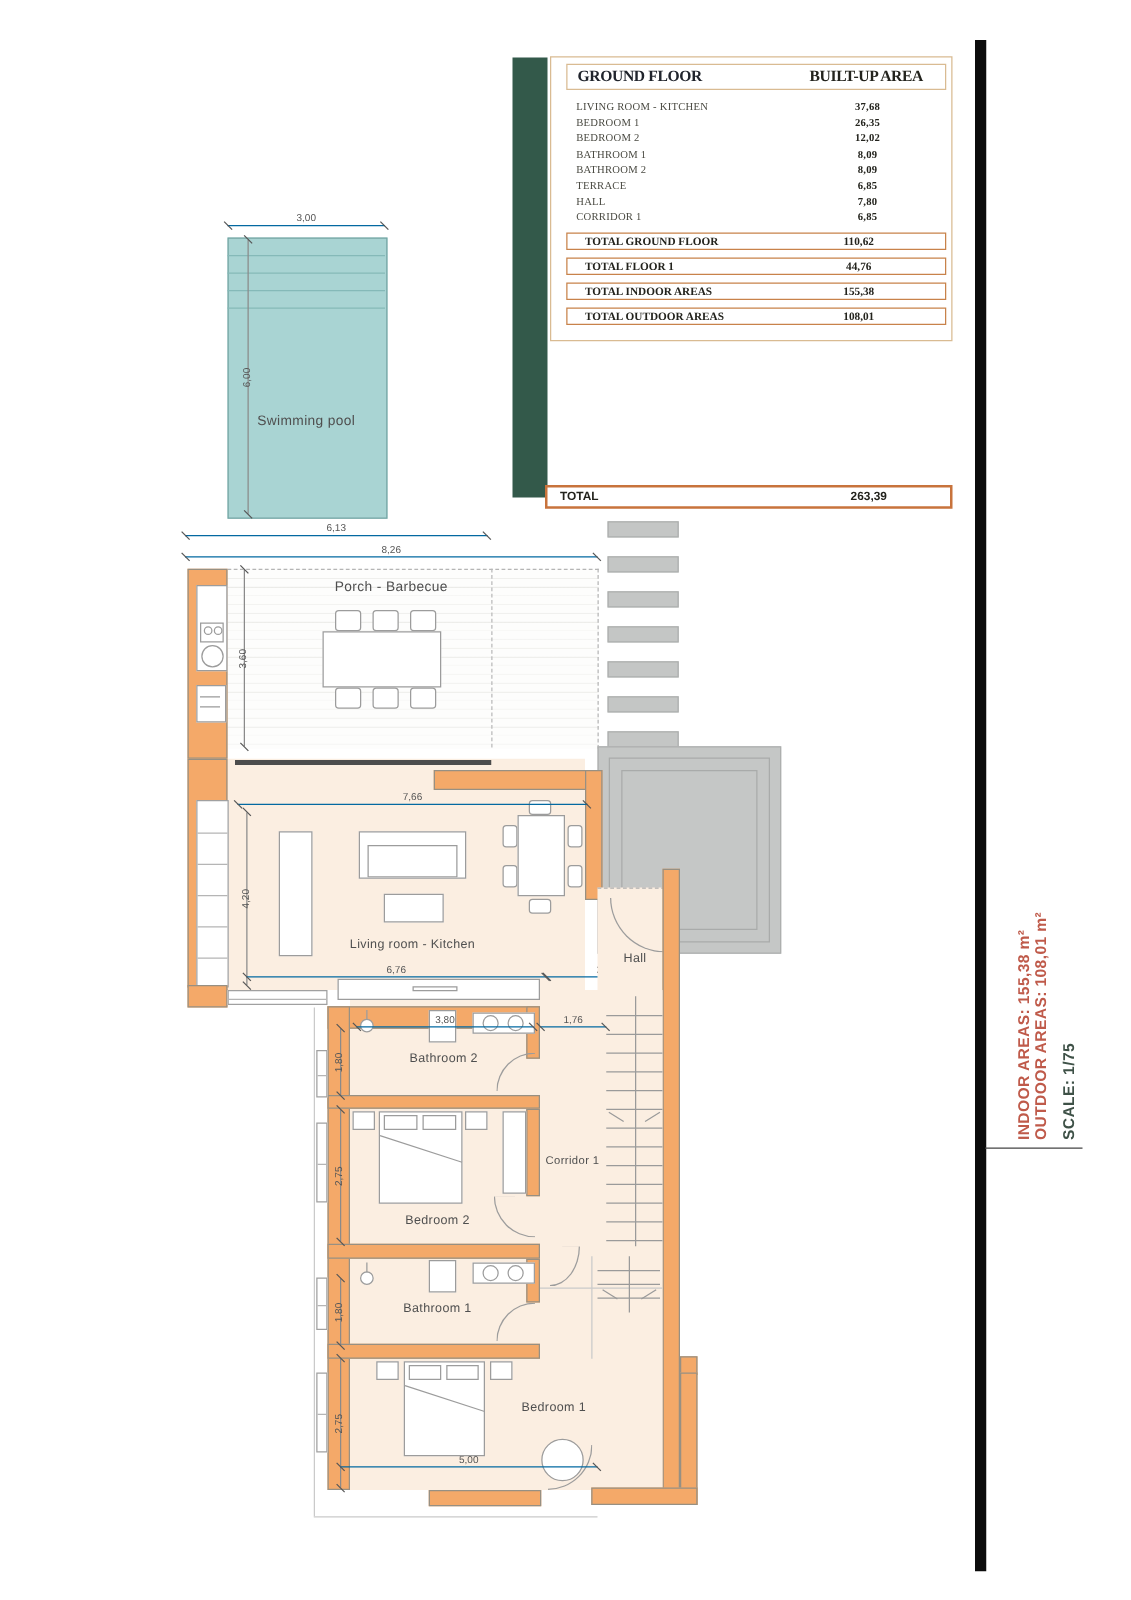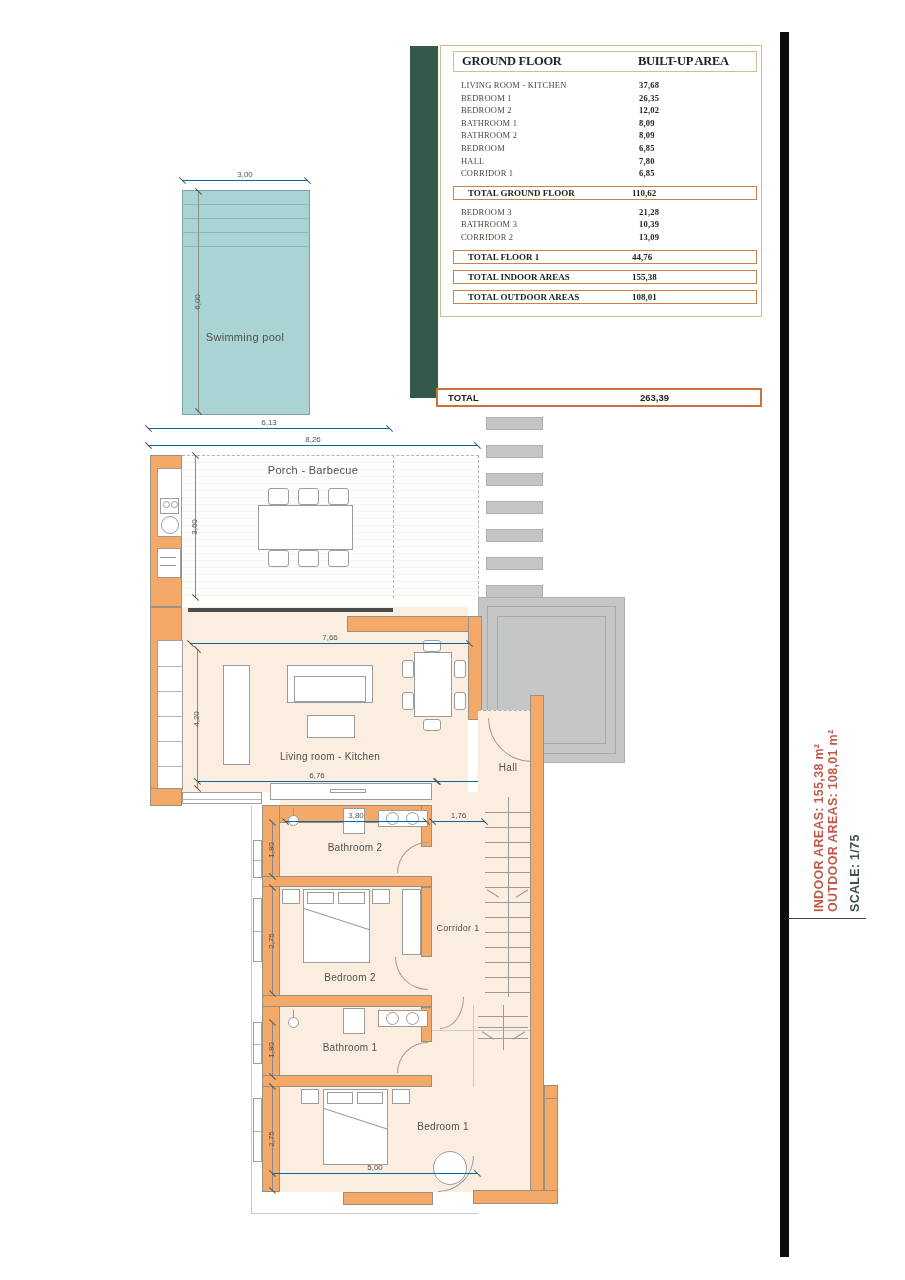--- a/index.html
+++ b/index.html
@@ -9,21 +9,21 @@
   
   #green-bar{left:410px;top:46px;width:28px;height:352px;background:#33594a;}
   #area-table{left:440px;top:45px;width:322px;border:1px solid #d9bb92;background:#fff;
               padding:5px 4px 6px 12px;box-sizing:border-box;font-family:Liberation Serif, serif;}
   .t-header,.t-subheader{display:flex;justify-content:space-between;border:1px solid #d9bb92;
       padding:2px 8px;font-weight:bold;font-size:12.5px;color:#20242c;letter-spacing:-0.3px;
       margin-bottom:7px;}
   .t-subheader{margin-top:3px;font-size:13.5px;}
   .t-row{display:flex;justify-content:space-between;font-size:8.5px;color:#4a4a42;
       line-height:12.6px;padding:0 8px;letter-spacing:0.2px;}
-  .t-val{width:110px;text-align:left;font-weight:bold;color:#23231d;flex:none;}
+  .t-val{width:110px;text-align:center;font-weight:bold;color:#23231d;flex:none;}
   .t-total{display:flex;justify-content:space-between;border:1px solid #c8824a;
       padding:1px 14px;font-size:9px;font-weight:bold;color:#23231d;margin:6px 0;}
   .t-rows{margin:2px 0 4px;}
   #grand-total{left:436px;top:388px;width:326px;border:2px solid #c8733c;background:#fff;
       display:flex;justify-content:space-between;padding:2px 10px;font-size:9.5px;
       font-weight:bold;color:#23231d;box-sizing:border-box;}
   
   #pool{left:182px;top:190px;width:126px;height:223px;background:#a9d4d3;border:1px solid #75a5a4;}
   #pool-steps{left:182px;top:190px;width:126px;height:60px;}
   #pool-steps .hline{border-color:#85b9b8;}
@@ -92,49 +92,35 @@
       </div>
       <div class="t-row">
         <span>BATHROOM 1</span>
         <span class="t-val">8,09</span>
       </div>
       <div class="t-row">
         <span>BATHROOM 2</span>
         <span class="t-val">8,09</span>
       </div>
       <div class="t-row">
-        <span>BEDROOM</span>
+        <span>TERRACE</span>
         <span class="t-val">6,85</span>
       </div>
       <div class="t-row">
         <span>HALL</span>
         <span class="t-val">7,80</span>
       </div>
       <div class="t-row">
         <span>CORRIDOR 1</span>
         <span class="t-val">6,85</span>
       </div>
     </div>
     <div class="t-total">
       <span>TOTAL GROUND FLOOR</span>
       <span class="t-val">110,62</span>
-    </div>
-    <div class="t-rows">
-      <div class="t-row">
-        <span>BEDROOM 3</span>
-        <span class="t-val">21,28</span>
-      </div>
-      <div class="t-row">
-        <span>BATHROOM 3</span>
-        <span class="t-val">10,39</span>
-      </div>
-      <div class="t-row">
-        <span>CORRIDOR 2</span>
-        <span class="t-val">13,09</span>
-      </div>
     </div>
     <div class="t-total">
       <span>TOTAL FLOOR 1</span>
       <span class="t-val">44,76</span>
     </div>
     <div class="t-total">
       <span>TOTAL INDOOR AREAS</span>
       <span class="t-val">155,38</span>
     </div>
     <div class="t-total">

